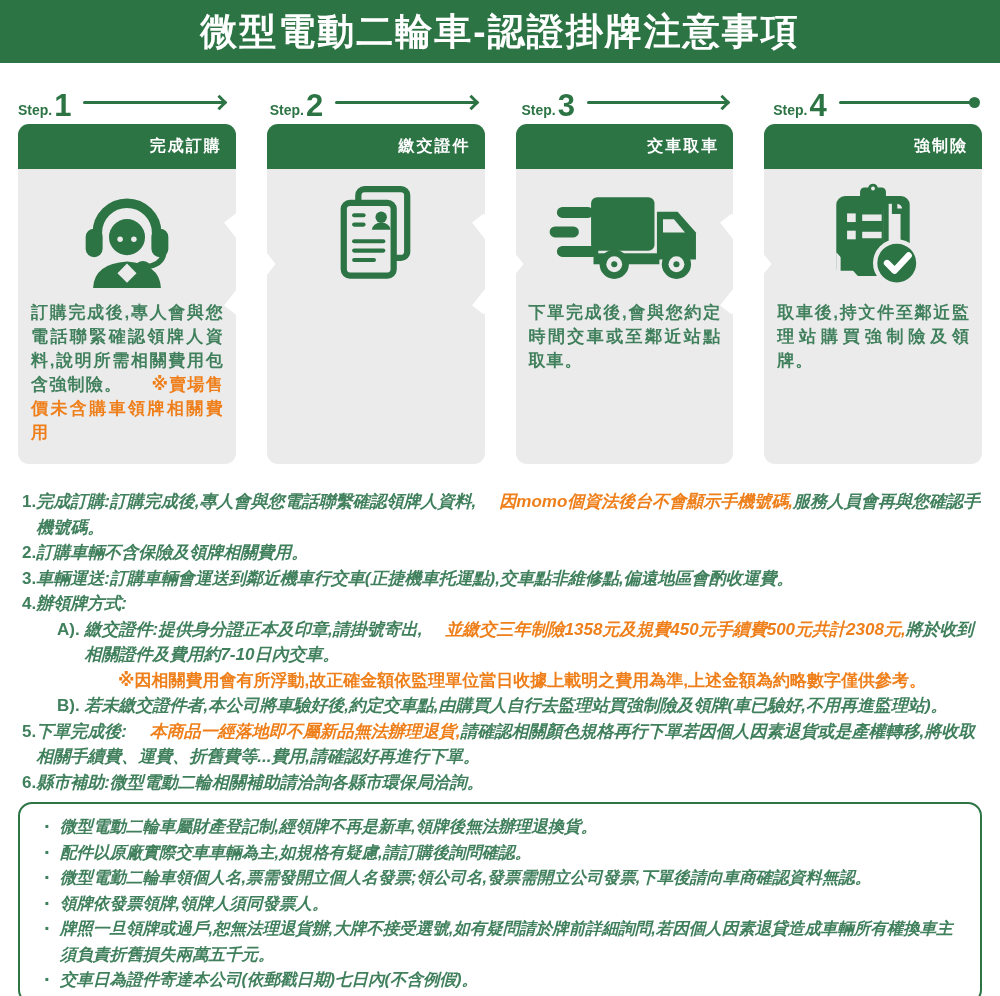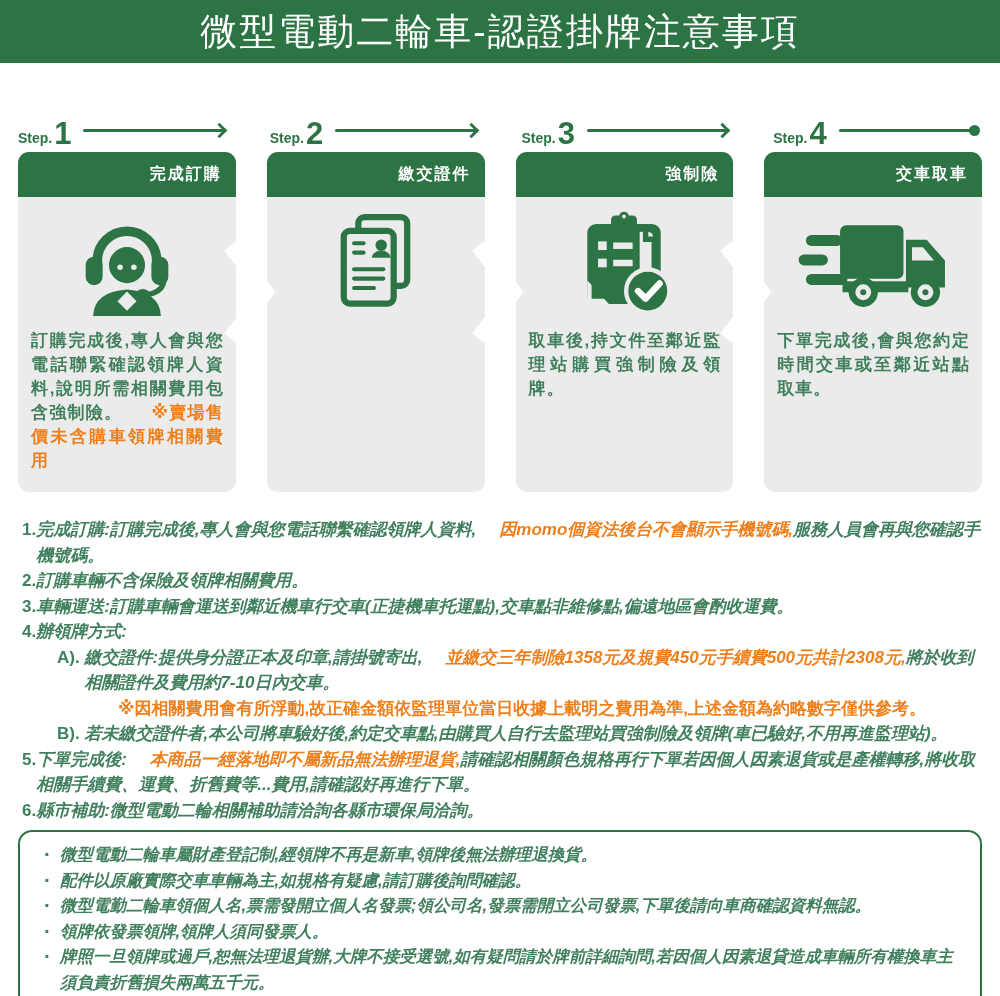--- a/index.html
+++ b/index.html
@@ -7,24 +7,24 @@
     --green-text:#41805d;
     --orange:#ef7f1a;
     --card-bg:#ebebeb;
     --white:#ffffff;
   }
   *{margin:0;padding:0;box-sizing:border-box;}
   html,body{width:1000px;height:996px;background:#fff;overflow:hidden;
     font-family:"Liberation Sans","DejaVu Sans",sans-serif;}
   
   .banner{height:63px;background:var(--green);display:flex;align-items:center;justify-content:center;}
-  .banner h1{color:#fff;font-size:37px;font-weight:400;letter-spacing:2px;}
+  .banner h1{color:#fff;font-size:37px;font-weight:700;letter-spacing:2px;}
   
   .steps{padding:27px 18px 0 18px;}
-  .labels-row{display:flex;gap:43px;margin-bottom:4px;margin-top:28px;}
+  .labels-row{display:flex;gap:43px;margin-bottom:4px;}
   .label-col{flex:1;display:flex;align-items:center;height:30px;}
   .step-word{font-size:14px;font-weight:700;color:var(--green);margin-top:9px;}
   .step-num{font-size:31px;font-weight:700;color:var(--green);margin-left:2px;line-height:1;}
   .arrow{flex:1;display:flex;align-items:center;margin:0 2px 6px 12px;}
   .arrow .shaft{flex:1;height:3px;background:var(--green);border-radius:2px;}
   .arrow .head{width:11px;height:11px;border-top:3px solid var(--green);border-right:3px solid var(--green);
     transform:rotate(45deg);margin-left:-12px;flex:0 0 auto;}
   .arrow .dot{width:11px;height:11px;border-radius:50%;background:var(--green);margin-left:-3px;flex:0 0 auto;}
   .cards-row{display:flex;gap:31px;position:relative;}
   .card{flex:1;background:var(--card-bg);border-radius:11px;height:340px;display:flex;flex-direction:column;}
@@ -138,20 +138,46 @@
           <rect class="g" x="27" y="38" width="13" height="4" rx="2"></rect>
           <rect class="g" x="27" y="54" width="32" height="4" rx="2"></rect>
           <rect class="g" x="27" y="63" width="32" height="4" rx="2"></rect>
           <rect class="g" x="27" y="72" width="23" height="4" rx="2"></rect>
         </svg>
       </div>
     </div>
 
     <div class="card">
       <div class="card-bar">
+        <span class="ttl">交車取車</span>
+      </div>
+      <div class="icon-zone">
+        <svg width="160" height="100" viewBox="0 0 130 82">
+          <rect class="g" x="10" y="18" width="30" height="9" rx="4.5"></rect>
+          <rect class="g" x="4" y="34" width="24" height="9" rx="4.5"></rect>
+          <rect class="g" x="10" y="50" width="34" height="9" rx="4.5"></rect>
+          <rect class="g" x="38" y="10" width="52" height="44" rx="5"></rect>
+          <rect class="g" x="40" y="56" width="54" height="9"></rect>
+          <path class="g" d="M92 22 h17 l15 17 v22 h-32 z"></path>
+          <path d="M97 28 h9 l9 11 h-18 z" fill="#ebebeb"></path>
+          <circle class="g" cx="57" cy="65" r="12"></circle>
+          <circle cx="57" cy="65" r="6.5" fill="#ebebeb"></circle>
+          <circle class="g" cx="57" cy="65" r="2.5"></circle>
+          <circle class="g" cx="108" cy="65" r="12"></circle>
+          <circle cx="108" cy="65" r="6.5" fill="#ebebeb"></circle>
+          <circle class="g" cx="108" cy="65" r="2.5"></circle>
+        </svg>
+      </div>
+      <div class="card-text">
+        <span class="seg-g">下單完成後,會與您約定時間交車或至鄰近站點取車。</span>
+      </div>
+    </div>
+
+    <div class="card">
+      <div class="card-bar">
         <span class="ttl">強制險</span>
       </div>
       <div class="icon-zone">
         <svg width="108" height="108" viewBox="0 0 100 100">
           <path class="g" d="M24 14 h52 a8 8 0 0 1 8 8 v58 a8 8 0 0 1 -8 8 h-52 a8 8 0 0 1 -8 -8 v-58 a8 8 0 0 1 8 -8 z"></path>
           <rect x="60" y="21" width="17" height="60" rx="5" fill="#ebebeb"></rect>
           <path d="M62 18 h8 v10 h8 v48 h-16 z" fill="none" stroke="#2d7445" stroke-width="5"></path>
           <rect class="g" x="38" y="6" width="24" height="13" rx="4"></rect>
           <circle class="g" cx="50" cy="7" r="4.5"></circle>
           <circle cx="50" cy="7" r="1.8" fill="#ebebeb"></circle>
@@ -163,46 +189,20 @@
           <path class="g" d="M20 68 l14 15 h-14 z"></path>
           <circle cx="72" cy="76" r="20" fill="#2d7445" stroke="#ebebeb" stroke-width="4"></circle>
           <path d="M63 76 l7 7 13 -14" fill="none" stroke="#ffffff" stroke-width="6" stroke-linecap="round" stroke-linejoin="round"></path>
         </svg>
       </div>
       <div class="card-text">
         <span class="seg-g">取車後,持文件至鄰近監理站購買強制險及領牌。</span>
       </div>
     </div>
 
-    <div class="card">
-      <div class="card-bar">
-        <span class="ttl">交車取車</span>
-      </div>
-      <div class="icon-zone">
-        <svg width="160" height="100" viewBox="0 0 130 82">
-          <rect class="g" x="10" y="18" width="30" height="9" rx="4.5"></rect>
-          <rect class="g" x="4" y="34" width="24" height="9" rx="4.5"></rect>
-          <rect class="g" x="10" y="50" width="34" height="9" rx="4.5"></rect>
-          <rect class="g" x="38" y="10" width="52" height="44" rx="5"></rect>
-          <rect class="g" x="40" y="56" width="54" height="9"></rect>
-          <path class="g" d="M92 22 h17 l15 17 v22 h-32 z"></path>
-          <path d="M97 28 h9 l9 11 h-18 z" fill="#ebebeb"></path>
-          <circle class="g" cx="57" cy="65" r="12"></circle>
-          <circle cx="57" cy="65" r="6.5" fill="#ebebeb"></circle>
-          <circle class="g" cx="57" cy="65" r="2.5"></circle>
-          <circle class="g" cx="108" cy="65" r="12"></circle>
-          <circle cx="108" cy="65" r="6.5" fill="#ebebeb"></circle>
-          <circle class="g" cx="108" cy="65" r="2.5"></circle>
-        </svg>
-      </div>
-      <div class="card-text">
-        <span class="seg-g">下單完成後,會與您約定時間交車或至鄰近站點取車。</span>
-      </div>
-    </div>
-
     <span class="chev c1">
       <svg width="56" height="112" viewBox="0 0 56 112">
           <path d="M8 10 L44 56 L8 102" stroke="#ffffff" stroke-width="15" fill="none"></path>
         </svg>
     </span>
     <span class="chev c2">
       <svg width="56" height="112" viewBox="0 0 56 112">
           <path d="M8 10 L44 56 L8 102" stroke="#ffffff" stroke-width="15" fill="none"></path>
         </svg>
     </span>

